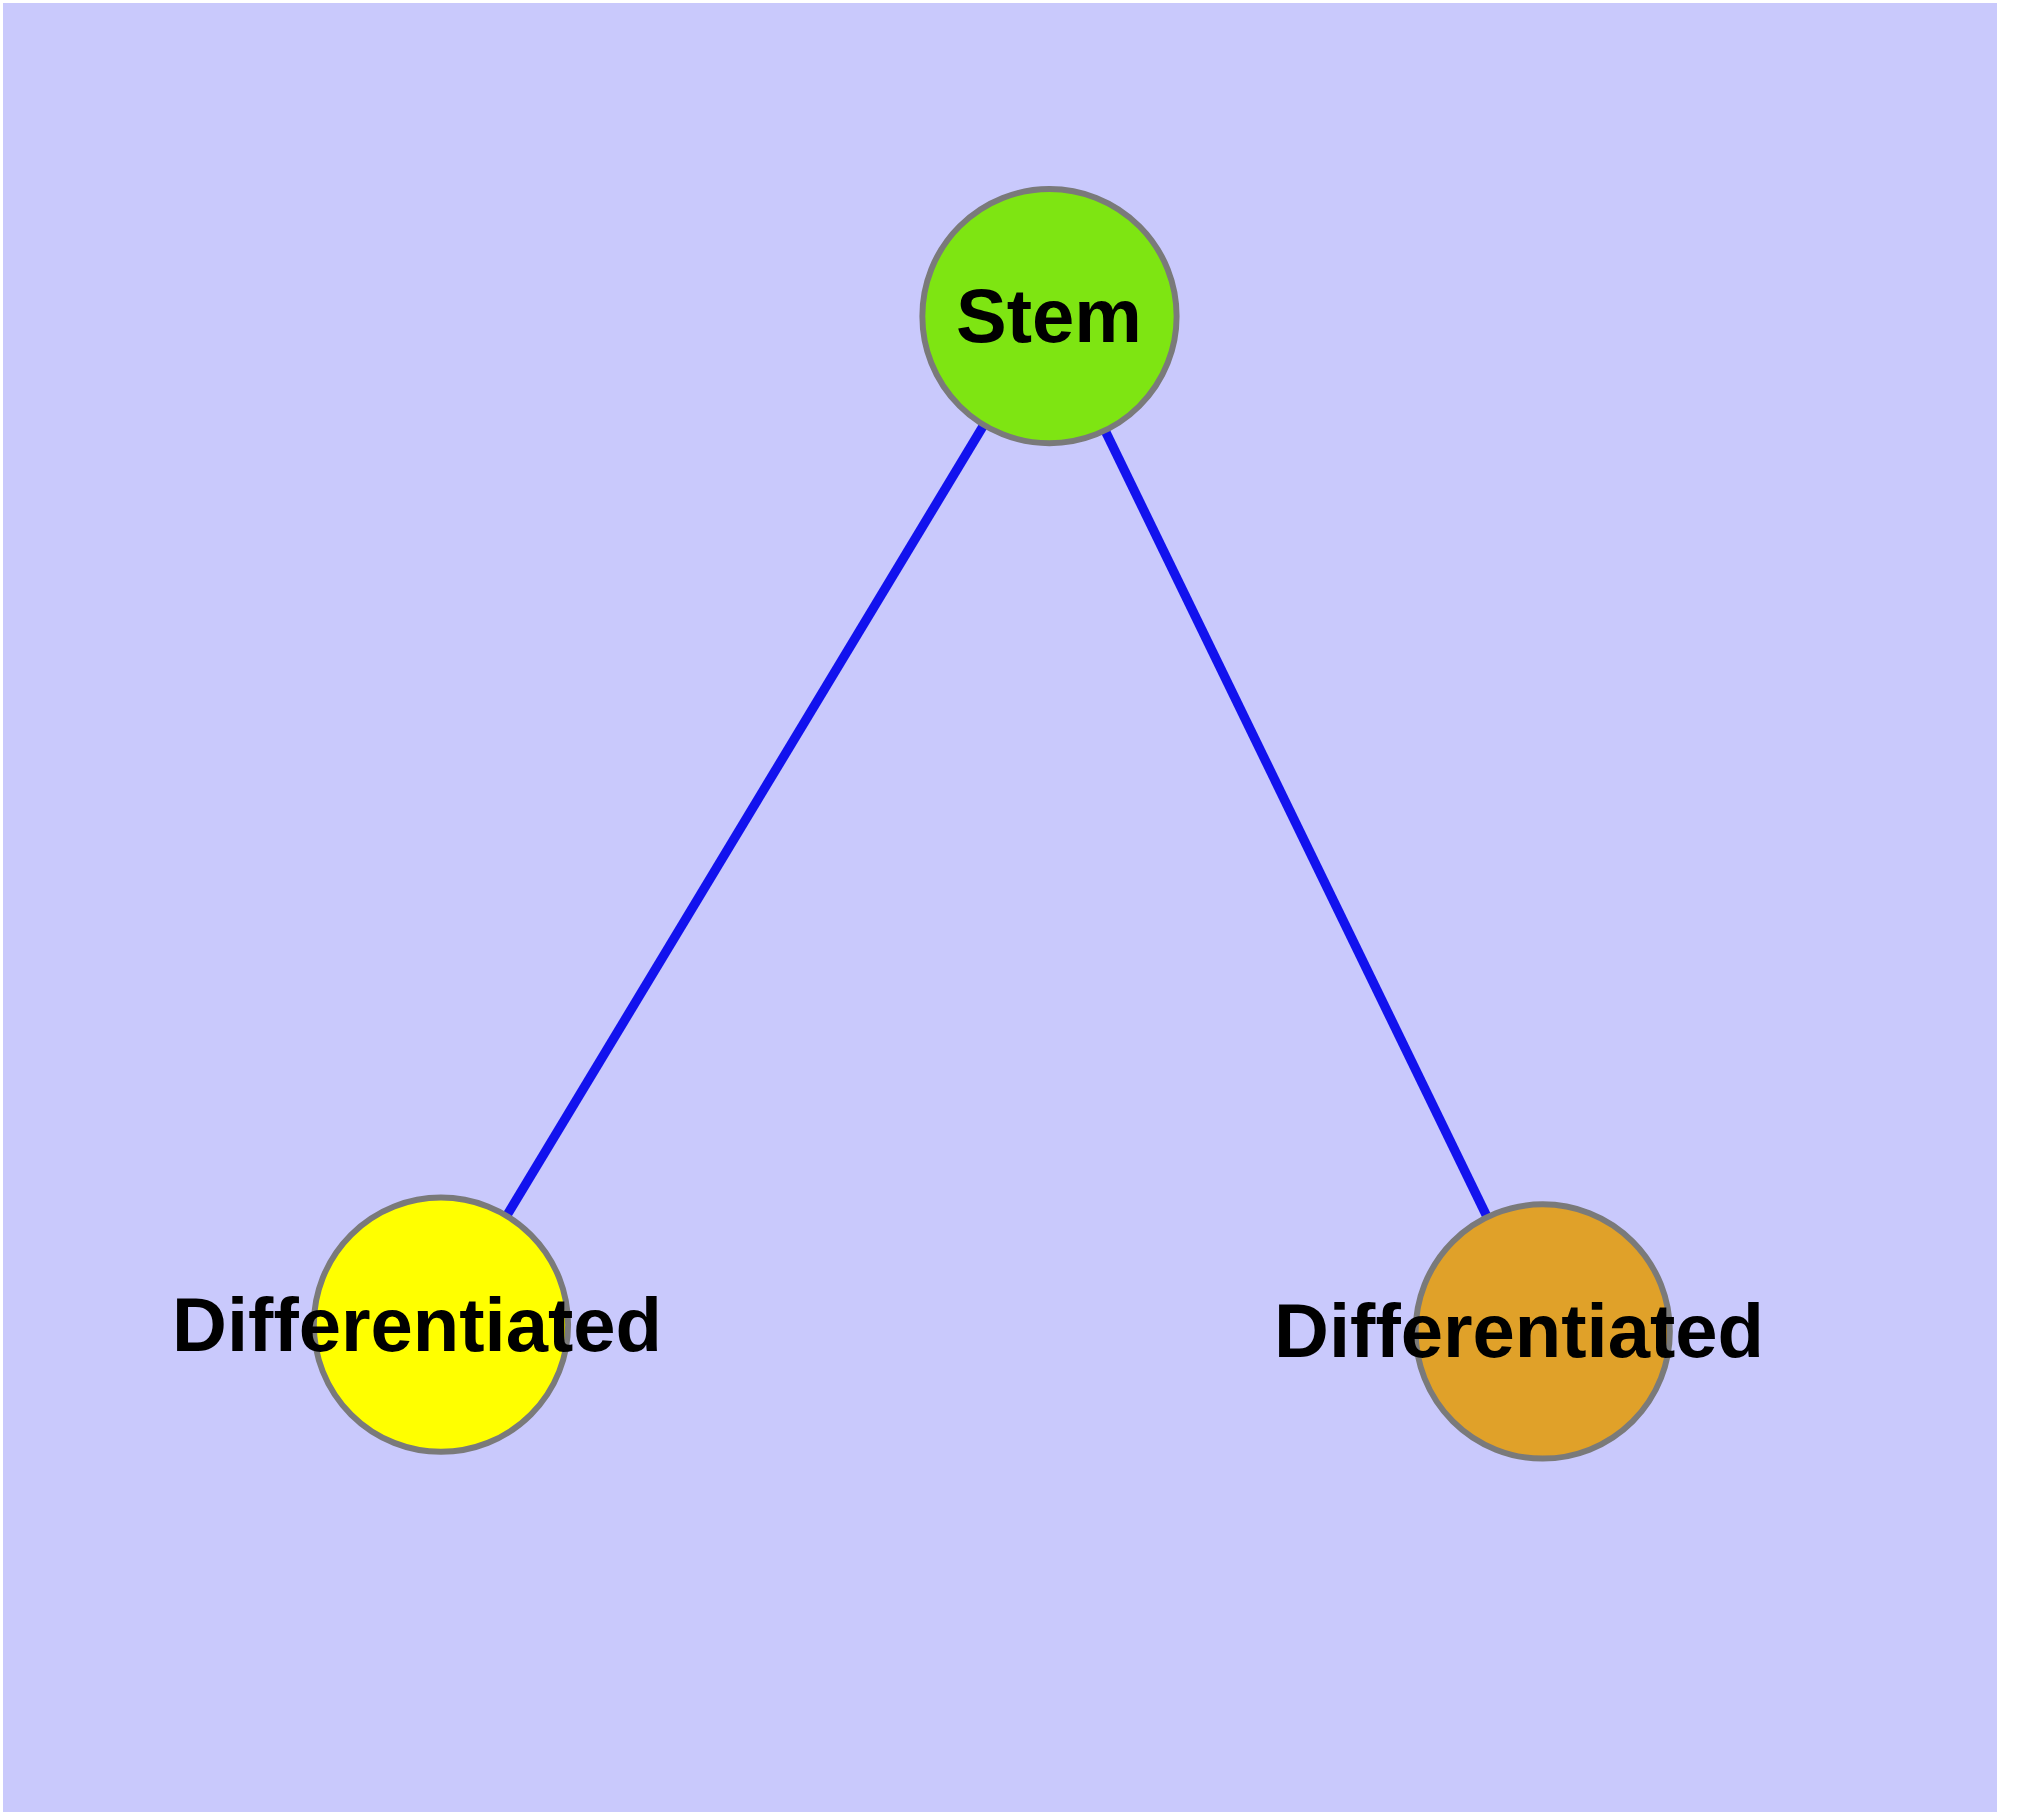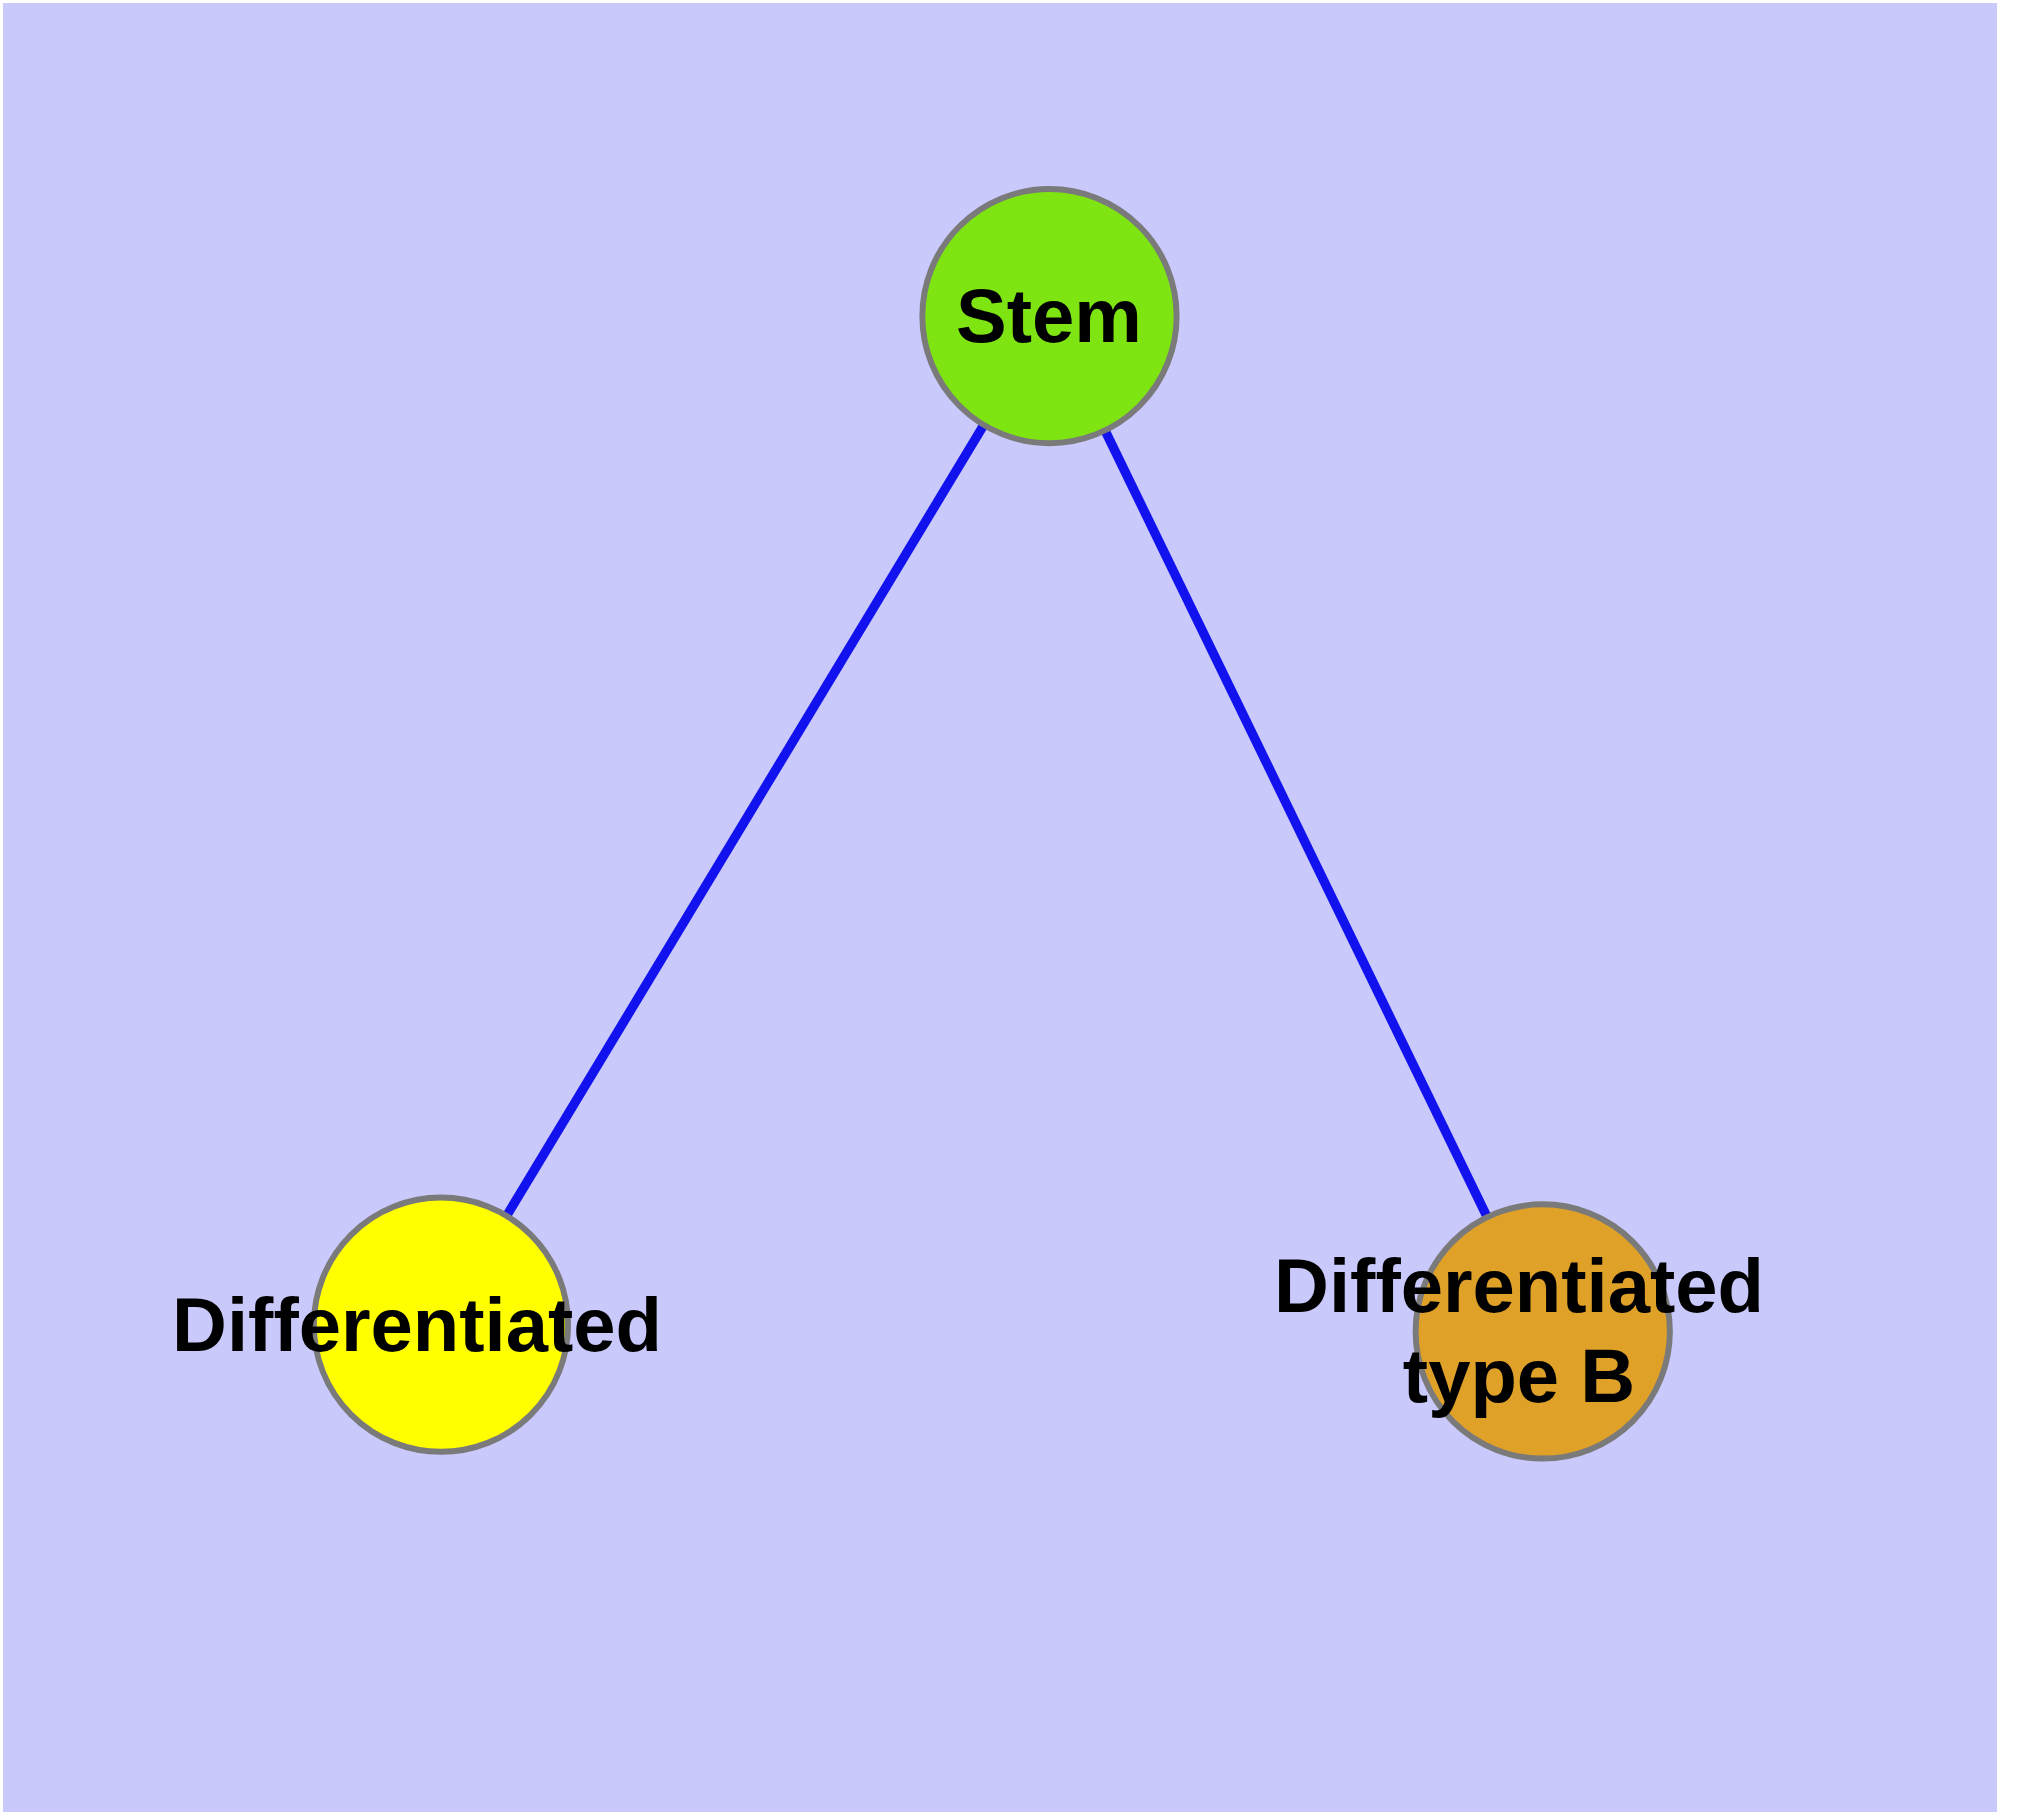--- a/index.html
+++ b/index.html
@@ -59,18 +59,18 @@
     <svg id="graph-svg" width="2021" height="1812" viewBox="0 0 2384 2138">
         <line x1="1238" y1="373" x2="520" y2="1563" stroke="#1212ee" stroke-width="11"></line>
         <line x1="1238" y1="373" x2="1820" y2="1571" stroke="#1212ee" stroke-width="11"></line>
         <circle cx="1238" cy="373" r="150" fill="#7ee512" stroke="#7a7a7a" stroke-width="7"></circle>
         <circle cx="520" cy="1563" r="150" fill="#ffff00" stroke="#7a7a7a" stroke-width="7"></circle>
         <circle cx="1820" cy="1571" r="150" fill="#e0a129" stroke="#7a7a7a" stroke-width="7"></circle>
       </svg>
 
   <div class="node-label" style="left: 1049px; top: 316px; color: rgb(0, 0, 0);"><span>Stem</span></div>
       <div class="node-label" style="left: 417px; top: 1325px; color: rgb(0, 0, 0);"><span>Differentiated</span><br></div>
-      <div class="node-label" style="left: 1519px; top: 1331px; color: rgb(0, 0, 0);"><span>Differentiated</span><br><span>type B</span></div>
+      <div class="node-label" style="left: 1519px; top: 1331px; color: rgb(0, 0, 0);"><span>Differentiated</span><br></div>
     </div>
   <div class="margin-strip-top"></div>
   <div class="margin-strip-left"></div>
 </div>
 
 
 </body></html>

